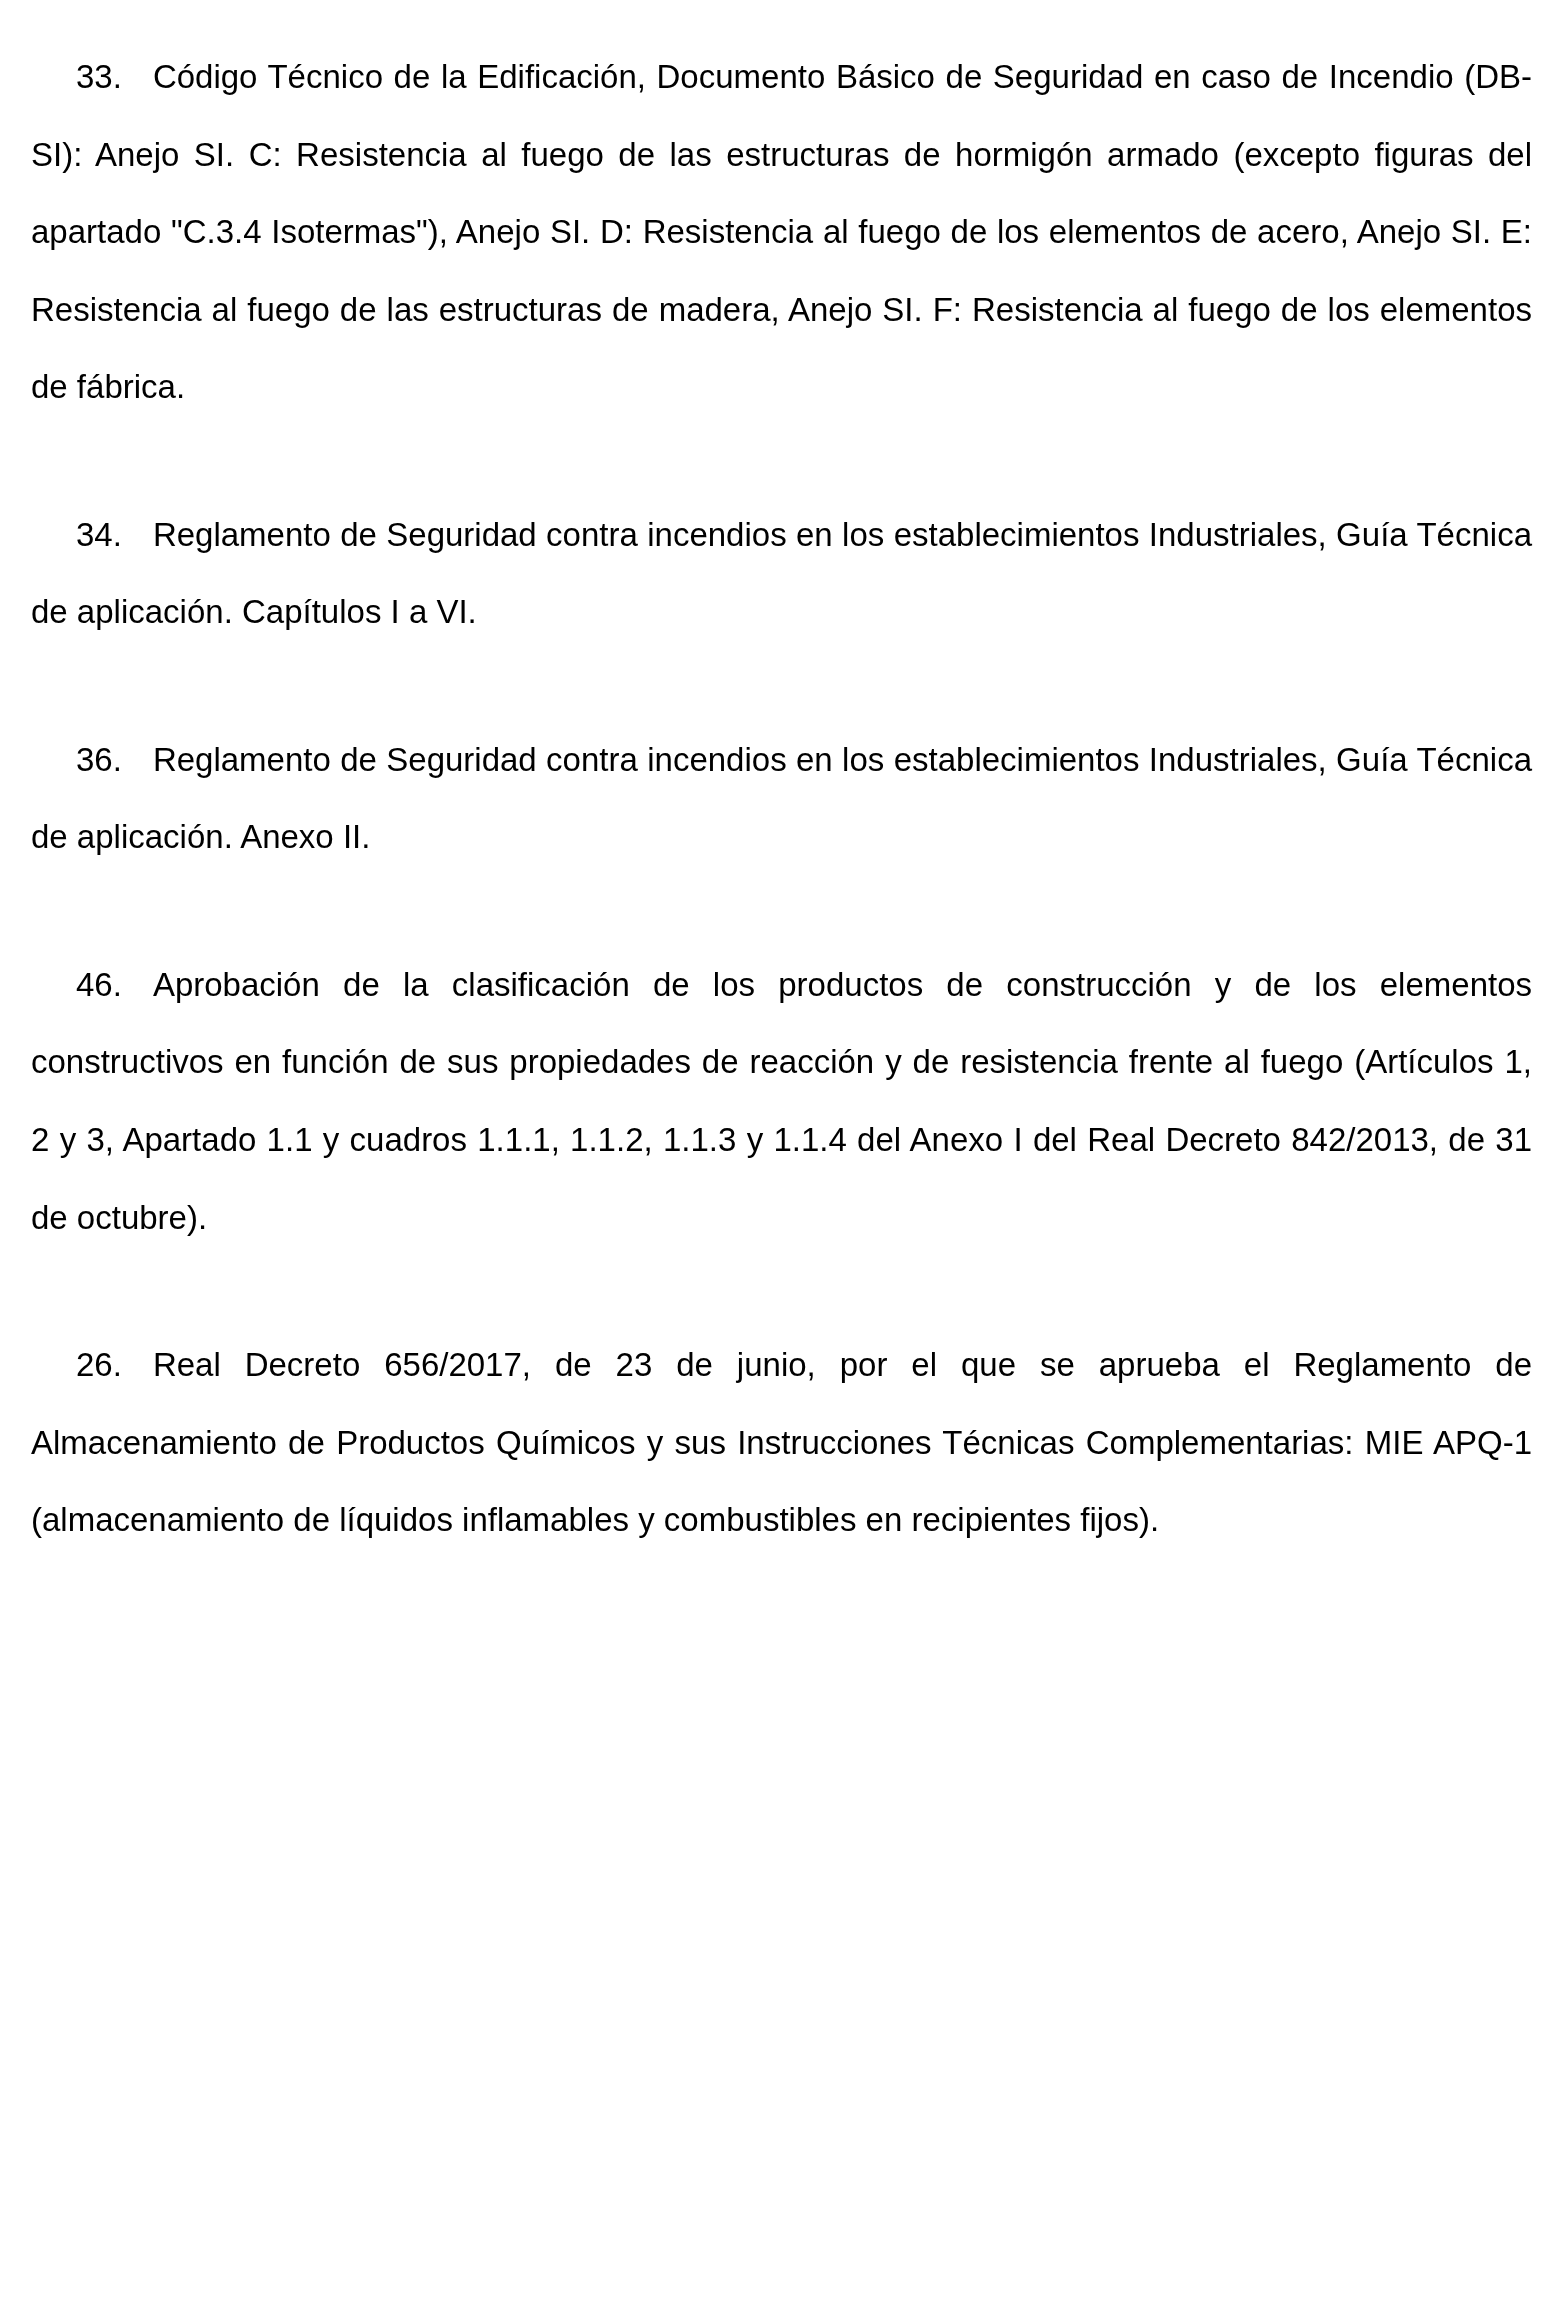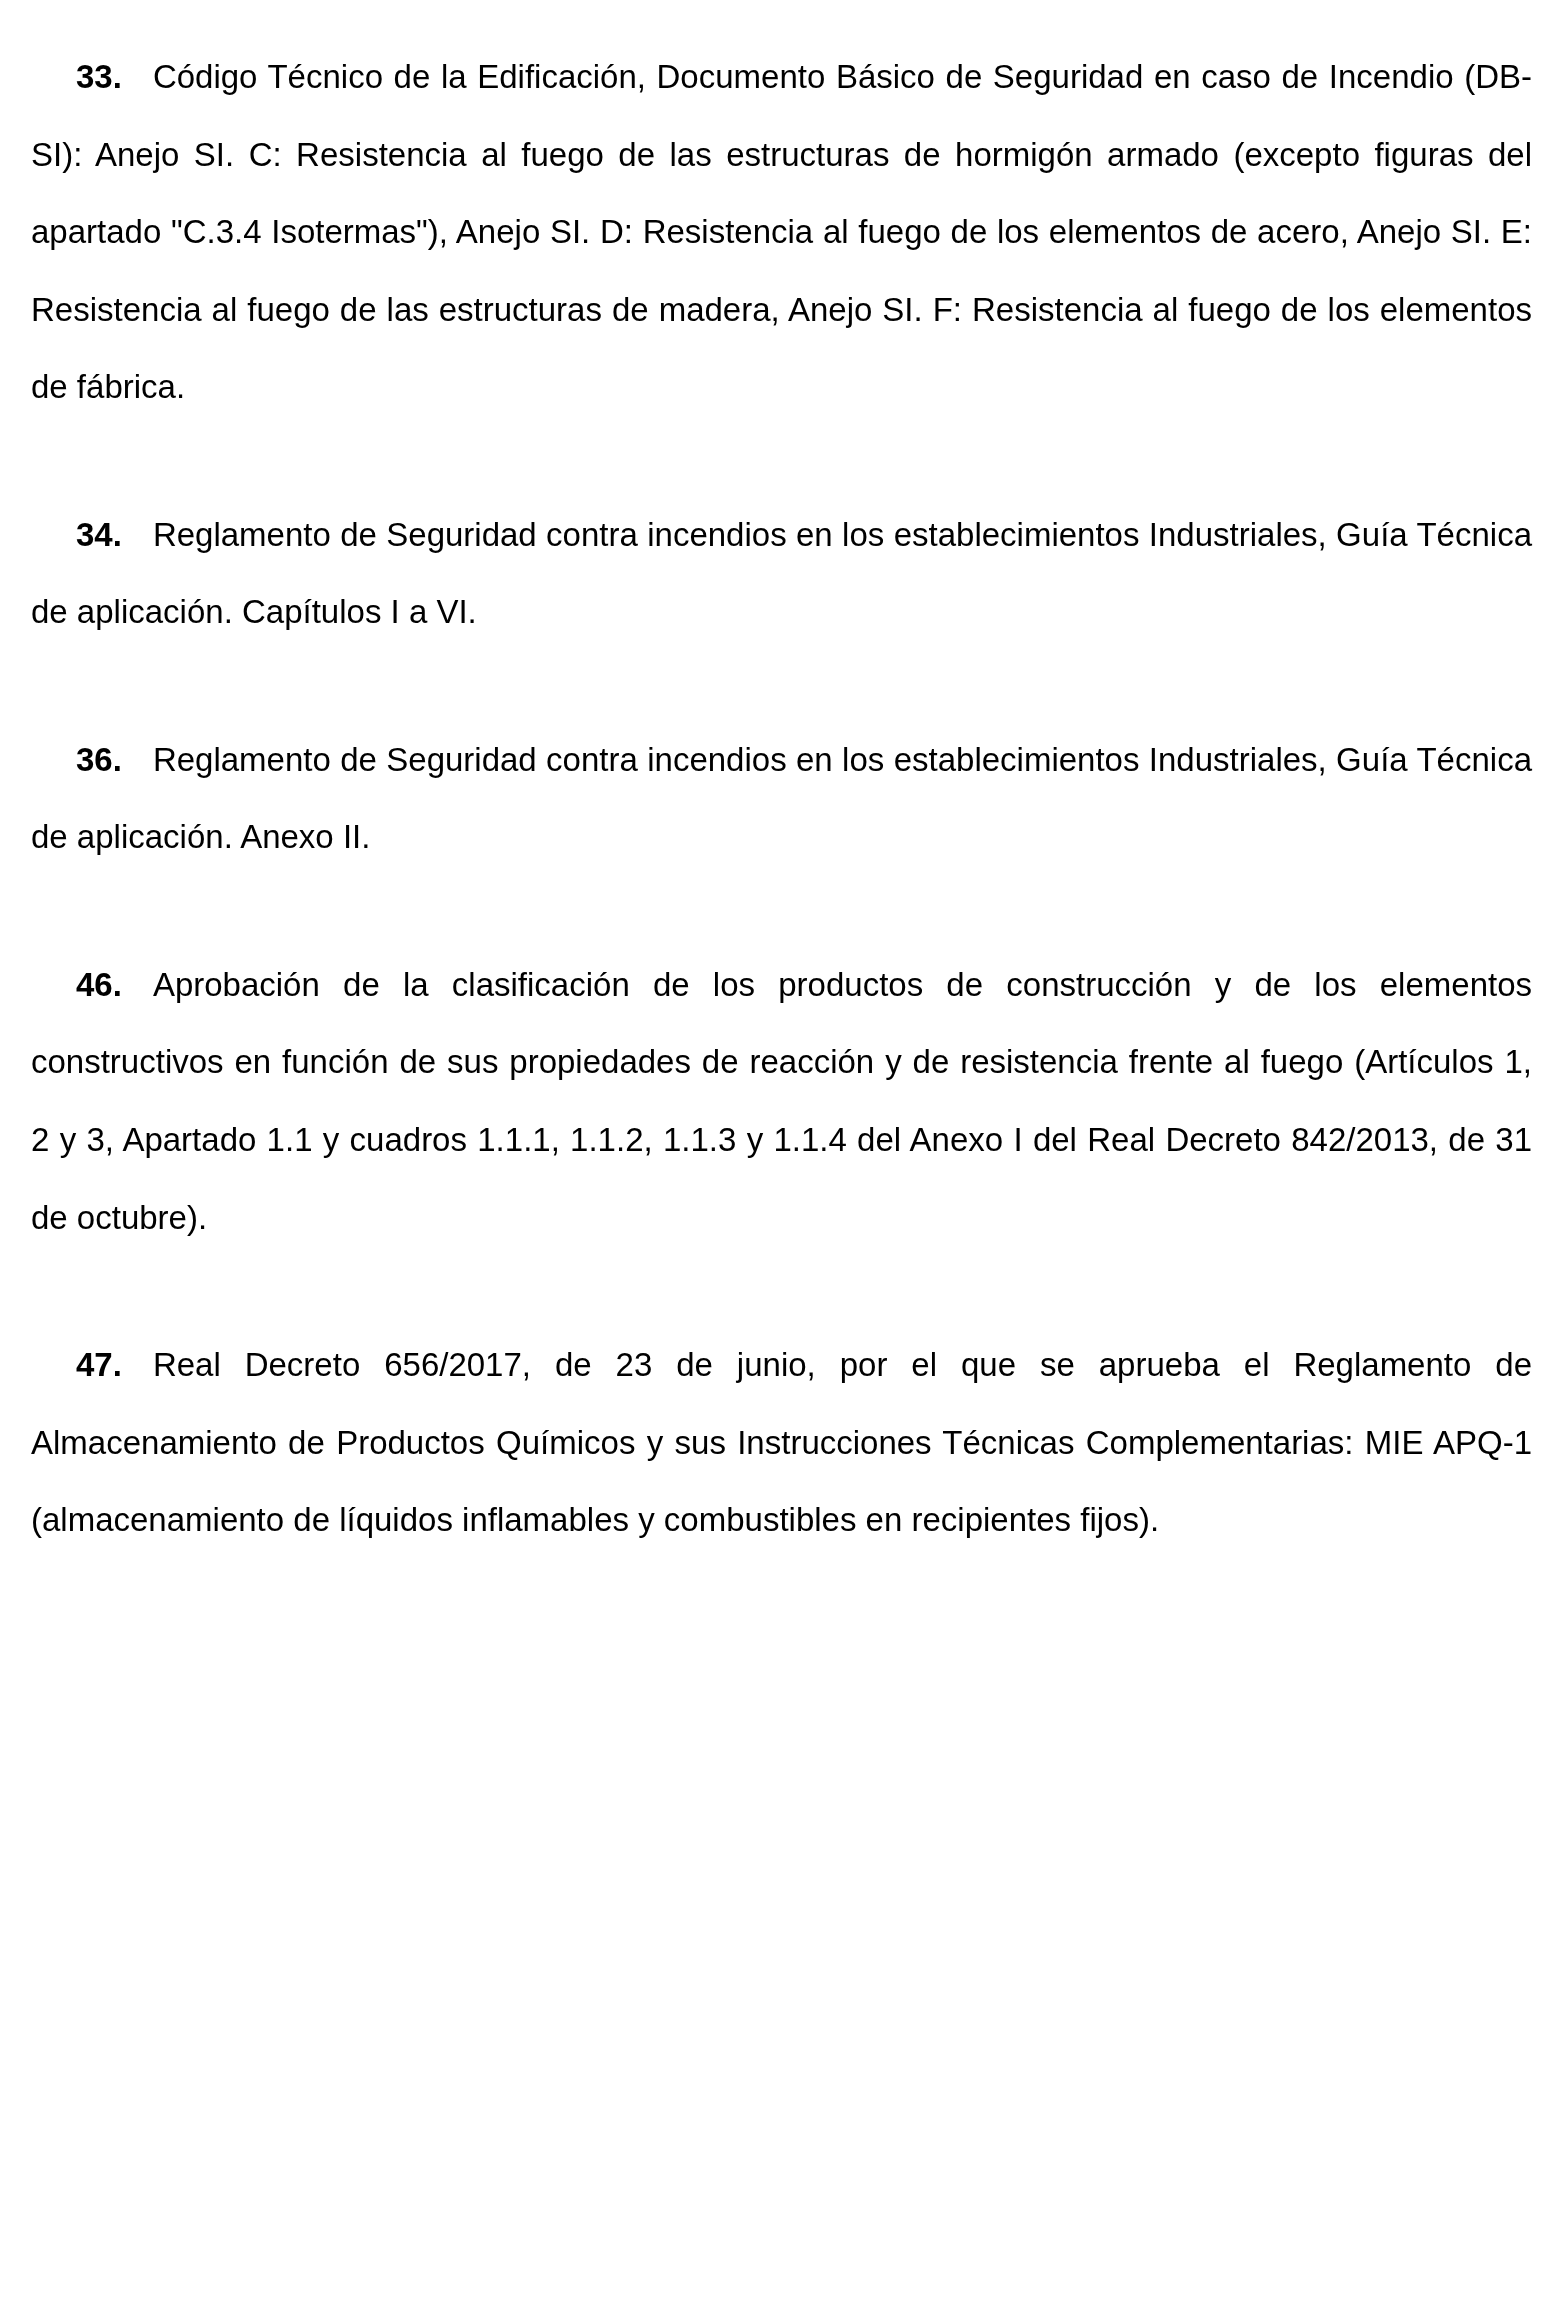--- a/index.html
+++ b/index.html
@@ -23,21 +23,20 @@
   p.para {
     margin: 0;
     text-align: justify;
     text-indent: 45px;
   }
   p.para + p.para {
     margin-top: 70px;
   }
   .num {
     padding-right: 31px;
-    font-weight: bold;
   }
 </style>
 </head>
 <body>
 
 <div class="page">
 
   <p class="para">
     <span class="num">33.</span><span class="txt">Código Técnico de la Edificación, Documento Básico de Seguridad en caso de Incendio (DB-SI): Anejo SI. C: Resistencia al fuego de las estructuras de hormigón armado (excepto figuras del apartado "C.3.4 Isotermas"), Anejo SI. D: Resistencia al fuego de los elementos de acero, Anejo SI. E: Resistencia al fuego de las estructuras de madera, Anejo SI. F: Resistencia al fuego de los elementos de fábrica.</span>
   </p>
@@ -50,17 +49,17 @@
   <p class="para">
     <span class="num">36.</span><span class="txt">Reglamento de Seguridad contra incendios en los establecimientos Industriales, Guía Técnica de aplicación.  Anexo II.</span>
   </p>
 
 
   <p class="para">
     <span class="num">46.</span><span class="txt">Aprobación de la clasificación de los productos de construcción y de los elementos constructivos en función de sus propiedades de reacción y de resistencia frente al fuego (Artículos 1, 2 y 3, Apartado 1.1 y cuadros 1.1.1, 1.1.2, 1.1.3 y 1.1.4 del Anexo I del Real Decreto 842/2013, de 31 de octubre).</span>
   </p>
 
   <p class="para">
-    <span class="num">47.</span><span class="txt">Real Decreto 656/2017, de 23 de junio, por el que se aprueba el Reglamento de Almacenamiento de Productos Químicos y sus Instrucciones Técnicas Complementarias: MIE APQ-1 (almacenamiento de líquidos inflamables y combustibles en recipientes fijos).</span>
+    <span class="num">26.</span><span class="txt">Real Decreto 656/2017, de 23 de junio, por el que se aprueba el Reglamento de Almacenamiento de Productos Químicos y sus Instrucciones Técnicas Complementarias: MIE APQ-1 (almacenamiento de líquidos inflamables y combustibles en recipientes fijos).</span>
   </p>
 
 </div>
 
 
 </body></html>

